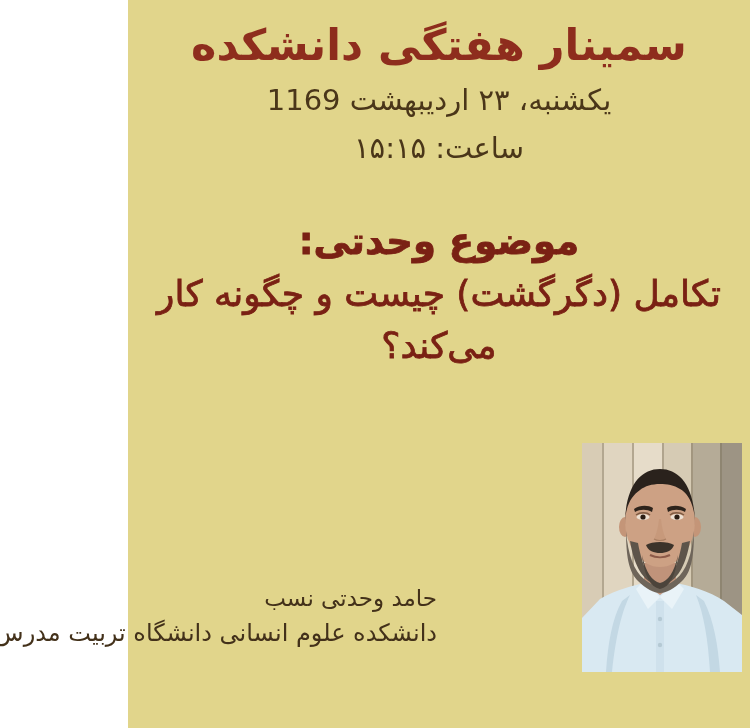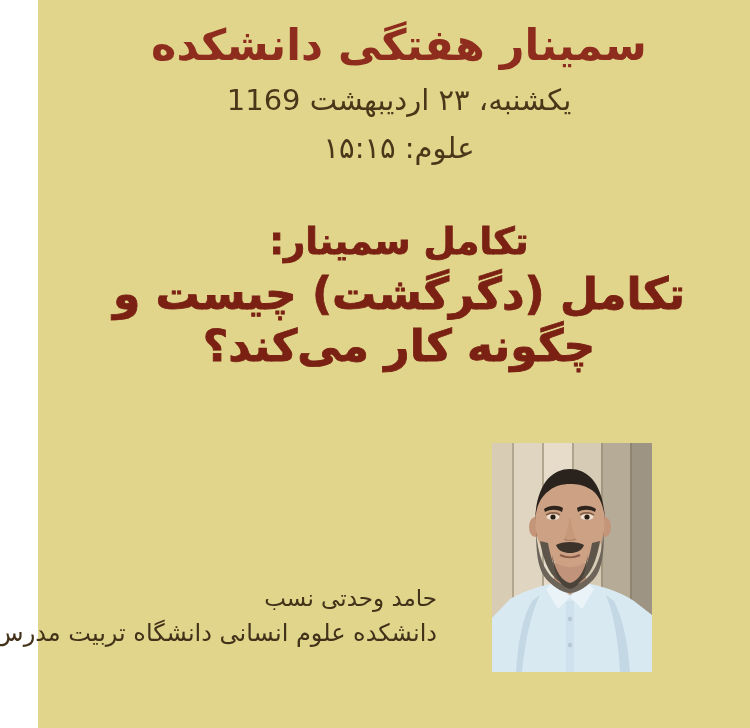--- a/index.html
+++ b/index.html
@@ -3,24 +3,23 @@
 <meta charset="utf-8">
 <style>
   html,body{margin:0;padding:0;}
   body{
     width:750px;height:728px;
     font-family:"DejaVu Sans","Liberation Sans",sans-serif;
     overflow:hidden;
   }
   .poster{
     position:relative;
-    width:702px;height:728px;
+    width:622px;height:728px;
     background:#e1d58b;
     direction:rtl;
-    padding-left:10px;
   }
   .header-block{
     padding-top:14px;
     text-align:center;
   }
   .poster-title{
     margin:0;
     font-size:43px;
     font-weight:600;
     color:#8e2d1d;
@@ -38,22 +37,22 @@
     text-align:center;
     color:#7a2114;
   }
   .topic-heading{
     font-size:37px;
     font-weight:700;
     line-height:52px;
     -webkit-text-stroke:0.8px #7a2114;
   }
   .topic-question{
-    font-size:44px;
-    font-weight:700;
+    font-size:36px;
+    font-weight:400;
     line-height:52px;
     -webkit-text-stroke:0.8px #7a2114;
   }
   .photo-frame{
     position:absolute;
     left:454px;
     top:443px;
     width:160px;
     height:229px;
     overflow:hidden;
@@ -77,25 +76,25 @@
   }
 </style>
 </head>
 <body>
 
 <div class="poster">
 
   <div class="header-block">
     <h1 class="poster-title">سمینار هفتگی دانشکده</h1>
     <div class="info-line">یکشنبه، ۲۳ اردیبهشت 1169</div>
-    <div class="info-line">علوم: ۱۵:۱۵</div>
+    <div class="info-line">ساعت: ۱۵:۱۵</div>
   </div>
 
   <div class="topic-block">
-    <div class="topic-heading">تکامل سمینار:</div>
+    <div class="topic-heading">موضوع وحدتی:</div>
     <div class="topic-question">تکامل (دگرگشت) چیست و چگونه کار می‌کند؟</div>
   </div>
 
   <div class="photo-frame">
     <svg width="160" height="229" viewBox="0 0 160 229" xmlns="http://www.w3.org/2000/svg">
 
       <rect x="0" y="0" width="160" height="229" fill="#cfc3ab"></rect>
       <rect x="0" y="0" width="20" height="229" fill="#d8ccb5"></rect>
       <rect x="20" y="0" width="2" height="229" fill="#b3a790"></rect>
       <rect x="22" y="0" width="28" height="229" fill="#e0d5c0"></rect>

